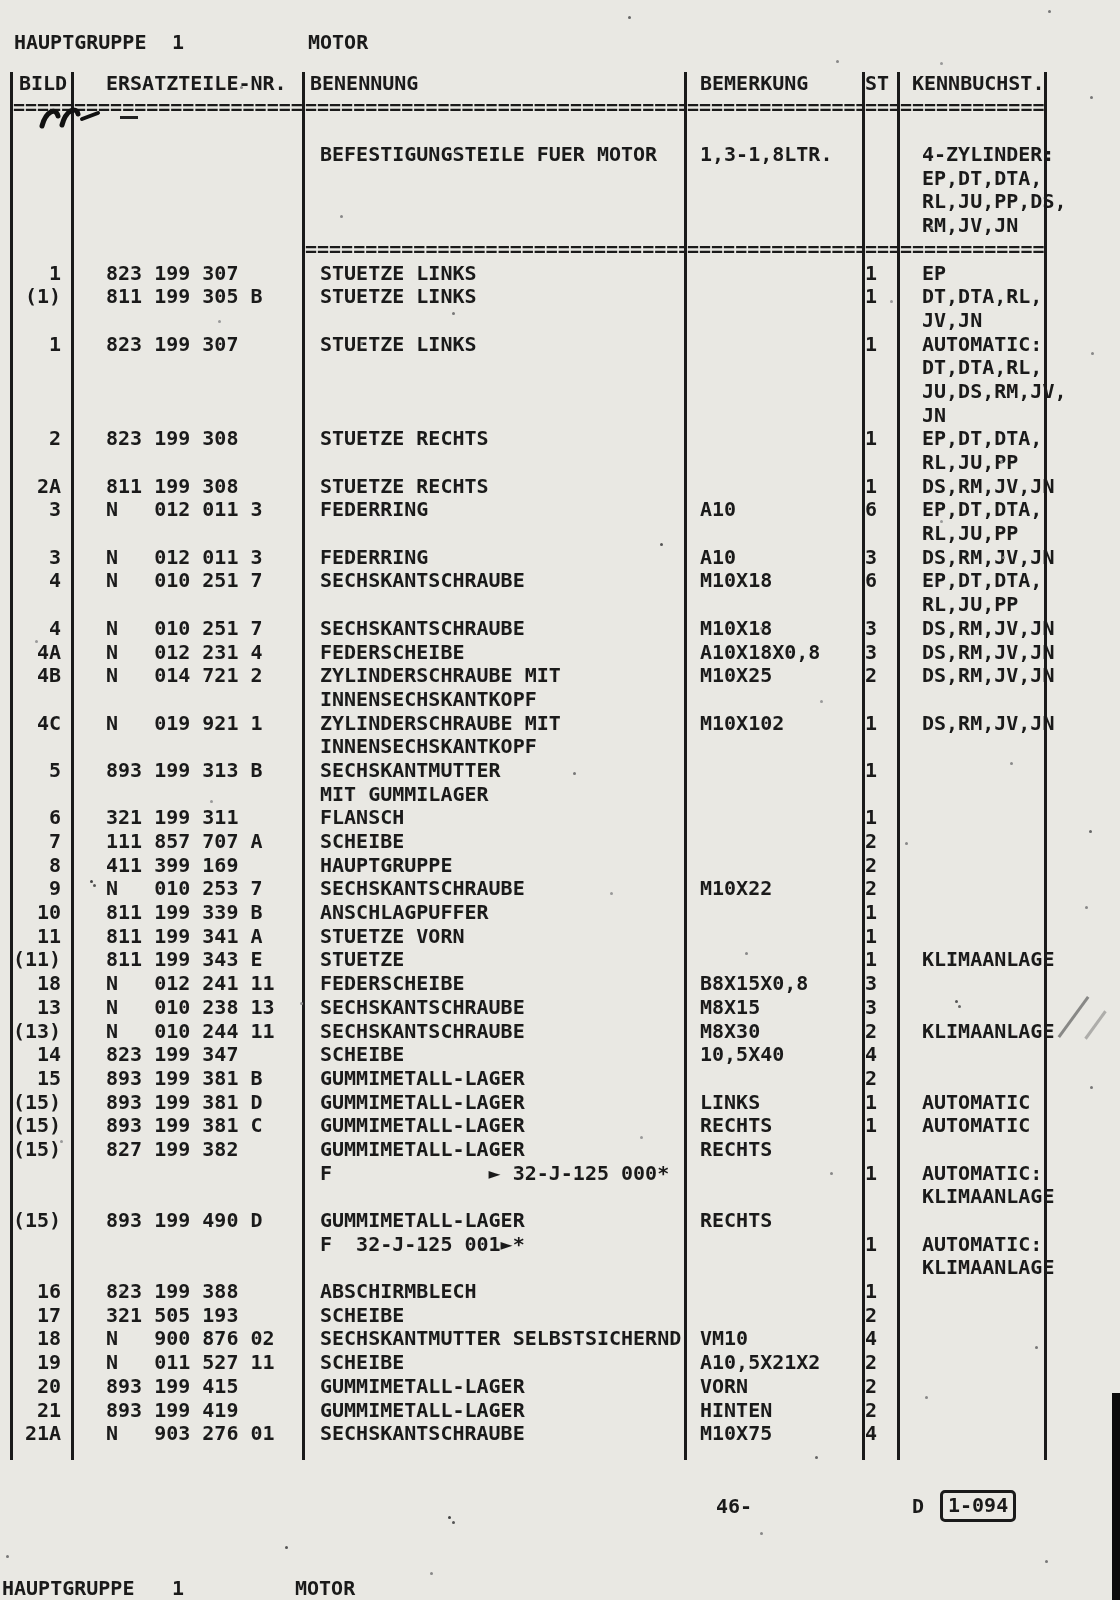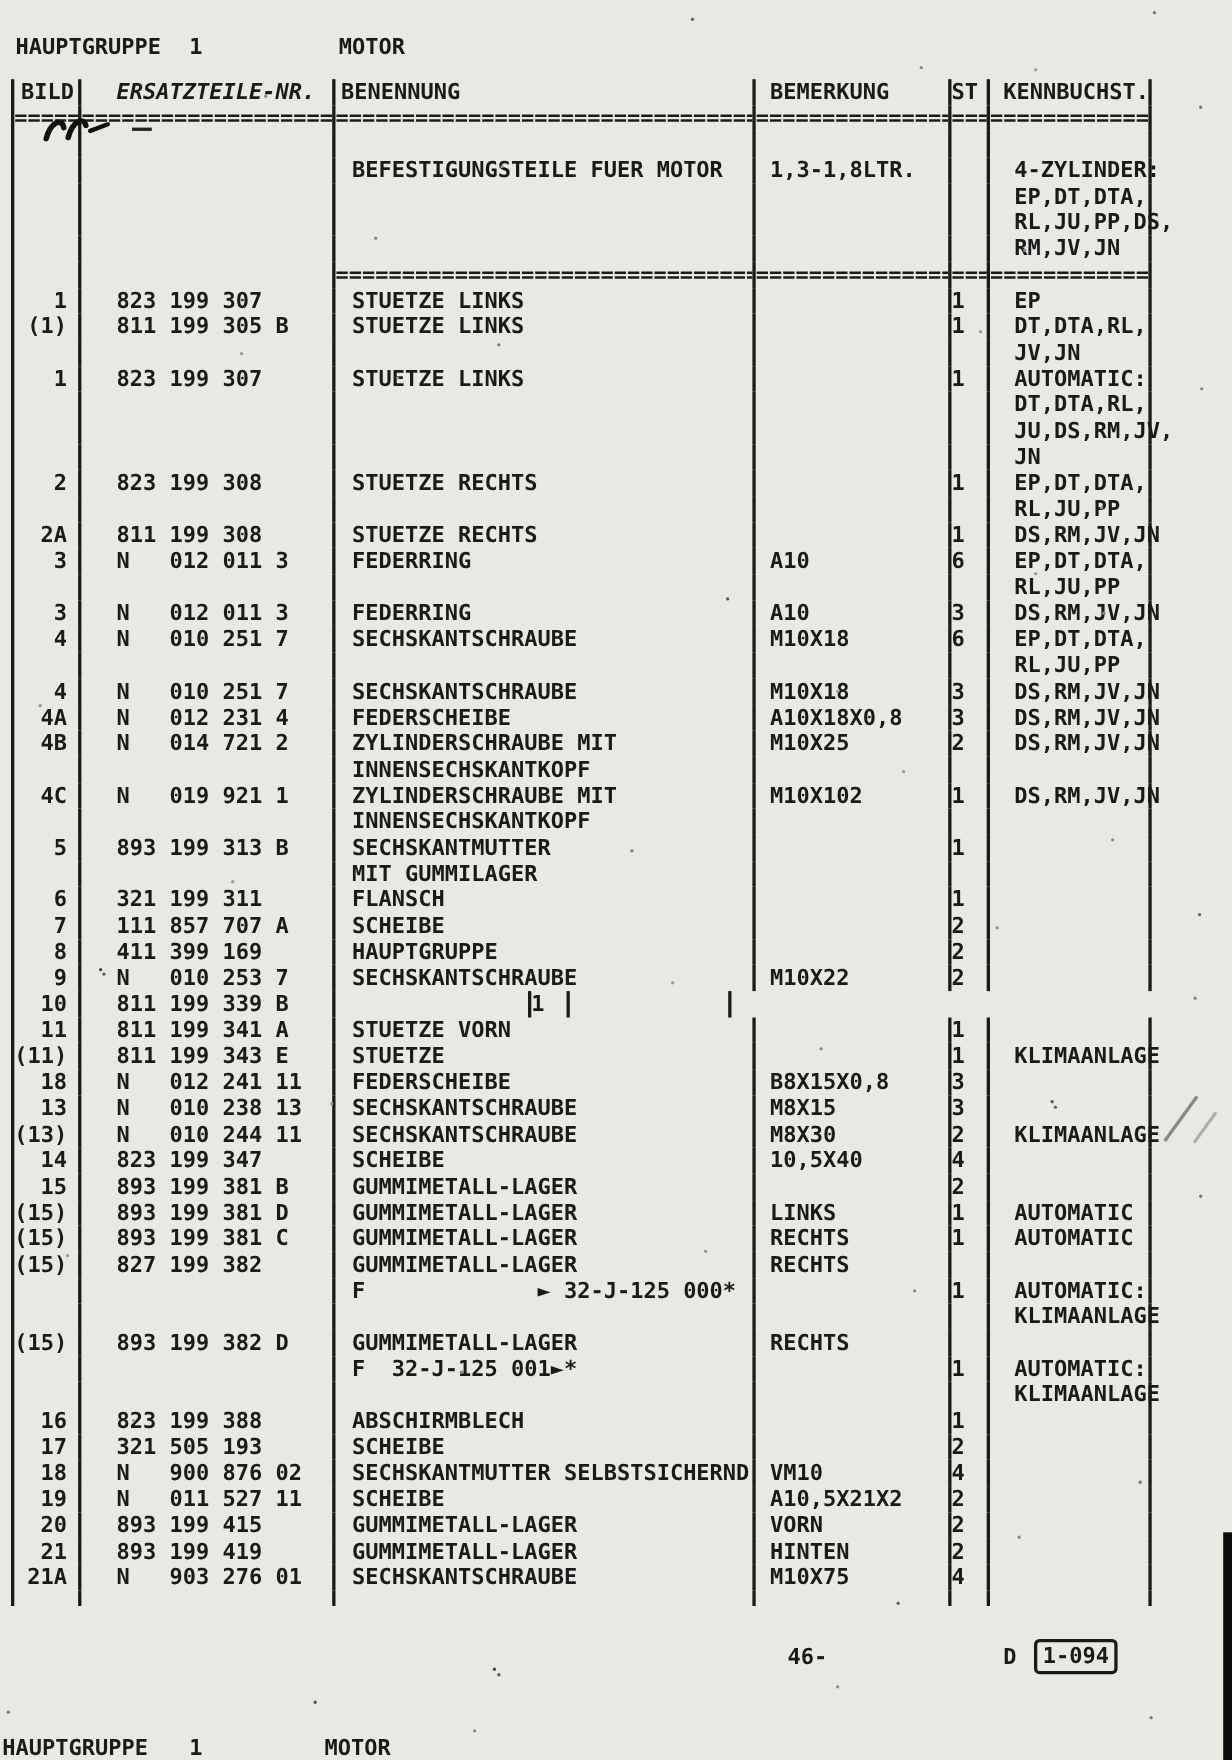--- a/index.html
+++ b/index.html
@@ -21,21 +21,21 @@
   }
   .row{display:flex;height:23.7px;line-height:23.8px;}
   .cell{box-sizing:border-box;border-right:3px solid var(--ink);white-space:pre;}
   .c-bild{width:61px;text-align:right;padding-right:10px;}
   .c-nr{width:231px;padding-left:32px;}
   .c-ben{width:382px;padding-left:15px;}
   .c-bem{width:178px;padding-left:13px;}
   .c-st{width:35px;padding-right:6px;}
   .c-kenn{width:147px;padding-left:22px;}
   .header-row .c-bild{text-align:left;padding-left:6px;padding-right:0;}
-  .header-row .c-nr{font-style:italic;}
+  .header-row .c-nr{}
   .header-row .c-ben{padding-left:5px;}
   .header-row .c-kenn{padding-left:12px;text-align:center;}
   .sep-row .cell{padding:0;overflow:hidden;text-align:left;letter-spacing:0;}
   .filler-row{height:14px;}
   
   .code-box{
     border:3px solid var(--ink);border-radius:5px;padding:0 5px 2px 5px;
   }
   
   .mark-dash{position:absolute;background:#222;}
@@ -343,20 +343,21 @@
       <div class="cell c-bild">9</div>
       <div class="cell c-nr">N   010 253 7</div>
       <div class="cell c-ben">SECHSKANTSCHRAUBE</div>
       <div class="cell c-bem">M10X22</div>
       <div class="cell c-st">2</div>
       <div class="cell c-kenn"></div>
     </div>
     <div class="row">
       <div class="cell c-bild">10</div>
       <div class="cell c-nr">811 199 339 B</div>
+      <div class="cell c-ben">ANSCHLAGPUFFER</div>
       <div class="cell c-bem"></div>
       <div class="cell c-st">1</div>
       <div class="cell c-kenn"></div>
     </div>
     <div class="row">
       <div class="cell c-bild">11</div>
       <div class="cell c-nr">811 199 341 A</div>
       <div class="cell c-ben">STUETZE VORN</div>
       <div class="cell c-bem"></div>
       <div class="cell c-st">1</div>
@@ -445,21 +446,21 @@
     <div class="row">
       <div class="cell c-bild"></div>
       <div class="cell c-nr"></div>
       <div class="cell c-ben"></div>
       <div class="cell c-bem"></div>
       <div class="cell c-st"></div>
       <div class="cell c-kenn">KLIMAANLAGE</div>
     </div>
     <div class="row">
       <div class="cell c-bild">(15)</div>
-      <div class="cell c-nr">893 199 382 D</div>
+      <div class="cell c-nr">893 199 490 D</div>
       <div class="cell c-ben">GUMMIMETALL-LAGER</div>
       <div class="cell c-bem">RECHTS</div>
       <div class="cell c-st"></div>
       <div class="cell c-kenn"></div>
     </div>
     <div class="row">
       <div class="cell c-bild"></div>
       <div class="cell c-nr"></div>
       <div class="cell c-ben">F  32-J-125 001►*</div>
       <div class="cell c-bem"></div>

